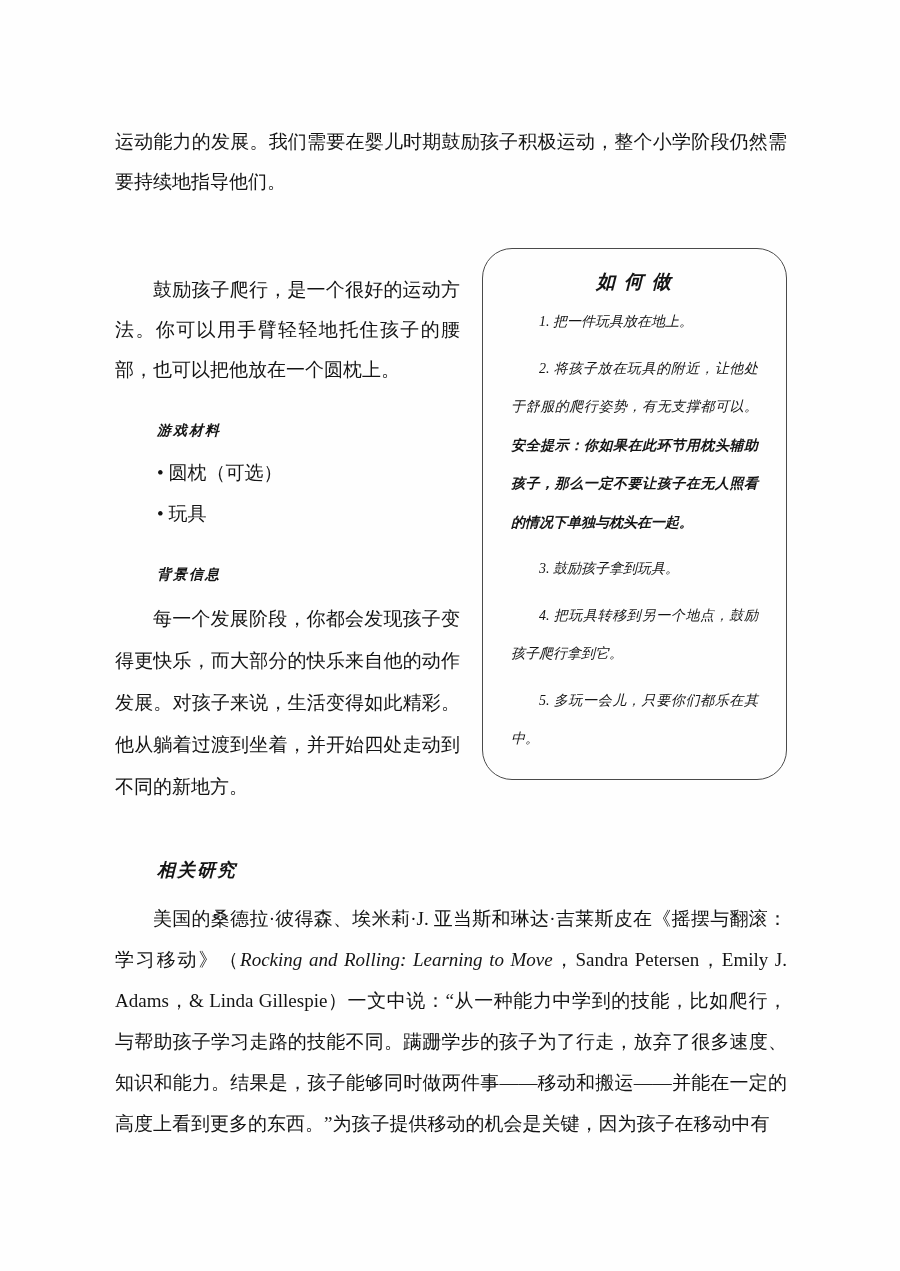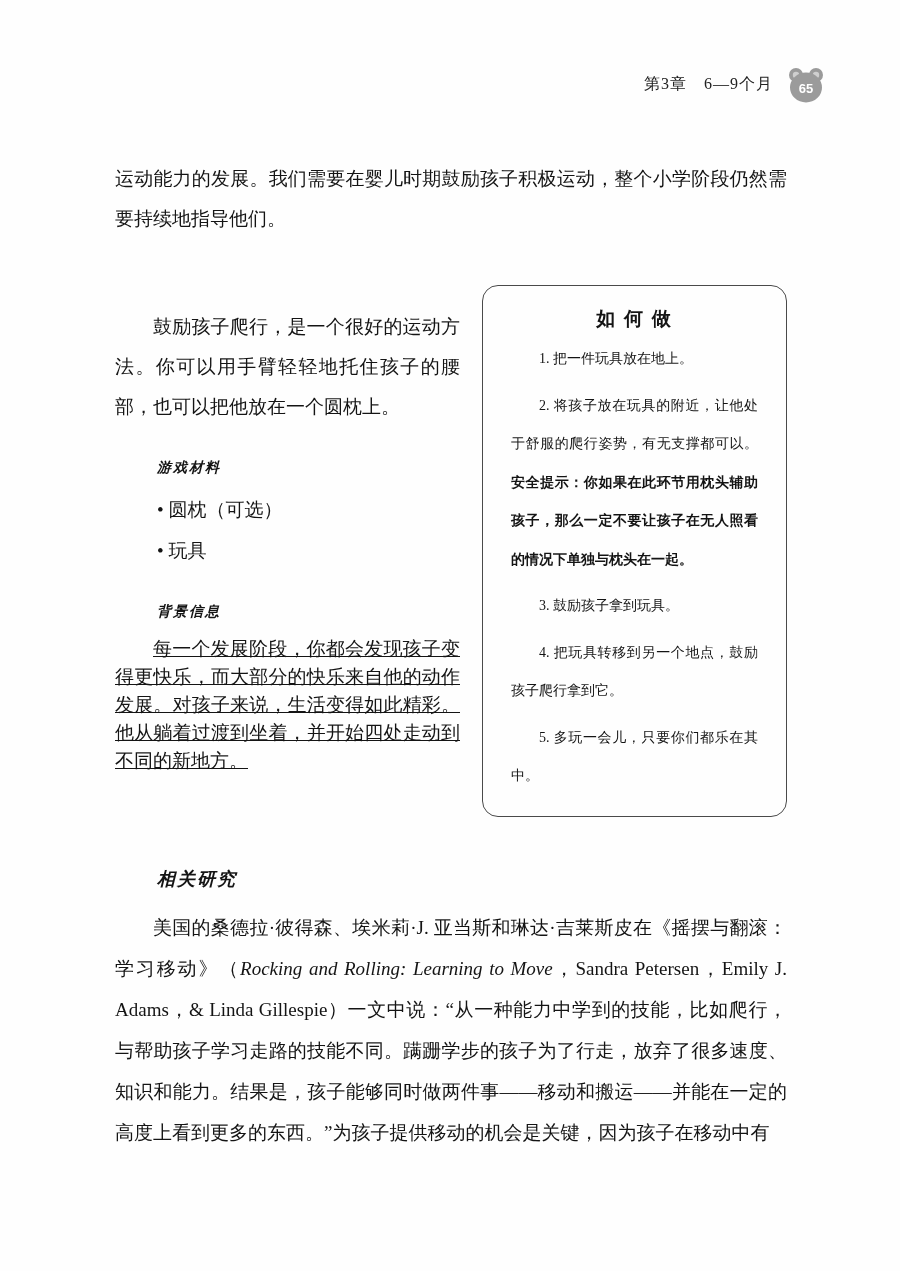--- a/index.html
+++ b/index.html
@@ -26,52 +26,40 @@
   .two-col { display: flex; gap: 22px; margin-top: 46px; }
   .left-col { width: 345px; flex: none; }
   .sec-title-row { display: flex; align-items: center; gap: 12px; margin-left: 42px; }
   .sun { flex: none; width: 30px; height: 30px; }
   .sec-title { font-size: 22px; font-weight: bold; letter-spacing: 1px; }
   .lead { margin: 22px 0 0; line-height: 40px; text-indent: 2em; text-align: justify; }
   .subhead { margin: 32px 0 0 42px; font-size: 14px; font-weight: bold; font-style: italic; letter-spacing: 2px; }
   .materials { margin: 12px 0 0 42px; padding: 0; list-style: none; }
   .materials li { line-height: 41px; }
   .materials li::before { content: "• "; }
-  .bg-para { margin: 14px 0 0; line-height: 28px; text-indent: 2em; text-align: justify; text-decoration: underline; }
+  .bg-para { margin: 14px 0 0; line-height: 42px; text-indent: 2em; text-align: justify; }
   .howto {
     flex: 1; align-self: flex-start;
-    border: 1.5px solid #4a4a4a; border-radius: 16px;
+    border: 1.5px solid #4a4a4a; border-radius: 30px;
     padding: 16px 20px 12px;
     background: #fefefe;
+    font-style: italic;
   }
   .howto-title { text-align: center; font-weight: bold; font-size: 19px; margin: 4px 0 8px; letter-spacing: 2px; white-space: pre; }
   .step { margin: 8px; line-height: 38.5px; text-indent: 2em; text-align: justify; font-size: 14px; }
   .step .b { font-weight: bold; }
   .research-head { margin: 50px 0 0 42px; font-size: 18px; font-weight: bold; font-style: italic; letter-spacing: 2px; }
   .research { margin: 16px 0 0; line-height: 41px; text-indent: 2em; text-align: justify; }
   .research .en-italic { font-style: italic; }
 </style>
 </head>
 <body>
 
 <div class="page">
 
-  <div class="header">
-    <span class="chapter">第3章　6—9个月</span>
-    <span class="bear">
-      <svg width="42" height="37" viewBox="0 0 42 37" aria-hidden="true">
-        <circle cx="11" cy="9" r="7" fill="#9b9b9b"></circle>
-        <circle cx="31" cy="9" r="7" fill="#9b9b9b"></circle>
-        <circle cx="11" cy="9" r="3.2" fill="#cfcfcf"></circle>
-        <circle cx="31" cy="9" r="3.2" fill="#cfcfcf"></circle>
-        <ellipse cx="21" cy="21.5" rx="16" ry="15" fill="#9b9b9b"></ellipse>
-      </svg>
-      <span class="page-num">65</span>
-    </span>
-  </div>
 
   <p class="intro">运动能力的发展。我们需要在婴儿时期鼓励孩子积极运动，整个小学阶段仍然需要持续地指导他们。</p>
 
   <div class="two-col">
 
     <div class="left-col">
 
       <p class="lead">鼓励孩子爬行，是一个很好的运动方法。你可以用手臂轻轻地托住孩子的腰部，也可以把他放在一个圆枕上。</p>
 
       <div class="subhead">游戏材料</div>

